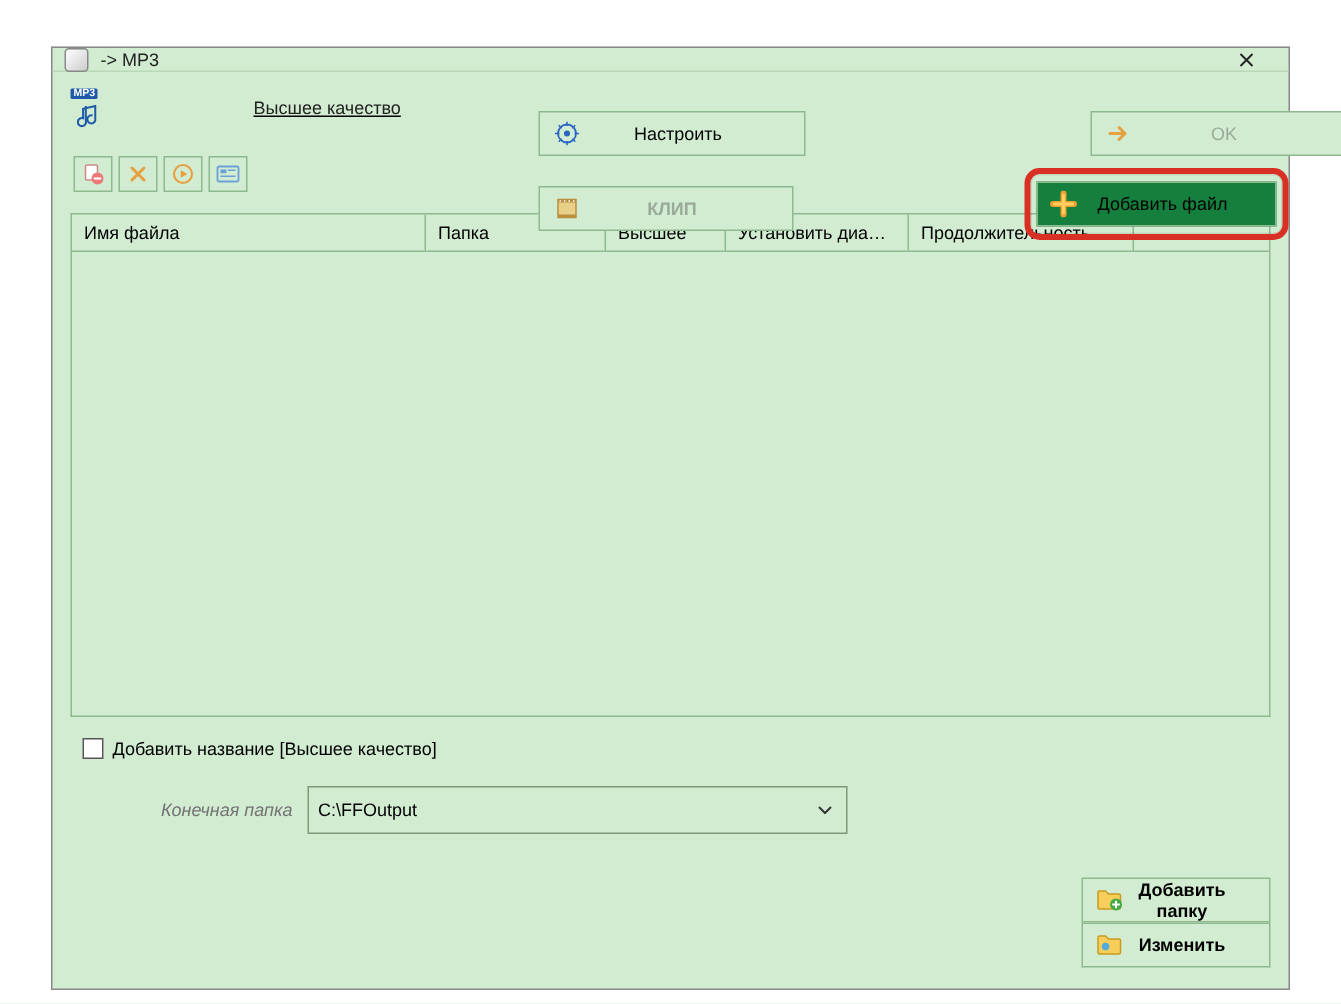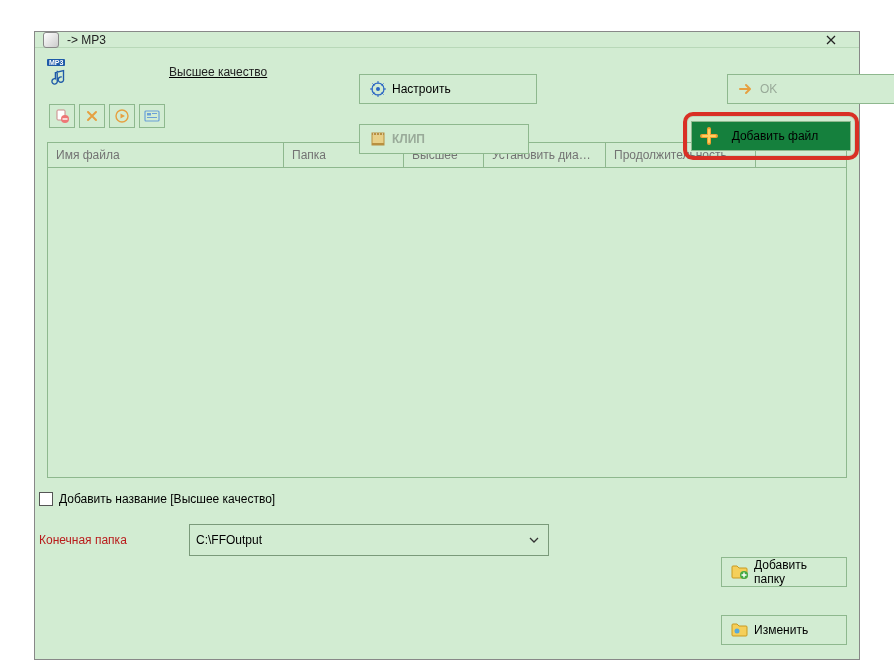--- a/index.html
+++ b/index.html
@@ -79,21 +79,21 @@
       cursor: pointer;
       min-width: 170px;
     }
     .big-btn.disabled { color:#9a9; cursor: default; }
     .big-btn .icon-slot {
       width: 20px; height:20px;
       margin-right: 4px;
       display:flex; align-items:center; justify-content:center;
     }
     .big-btn .label {
-      flex:1; text-align:left;
+      flex:1; text-align:center;
       padding-right: 16px;
     }
     .configure-btn { position:absolute; left: 324px; top: 42px; width: 178px; }
     .ok-btn { position:absolute; left: 692px; top: 42px; width: 126px; color:#9a9; }
     .clip-btn { position:absolute; left: 324px; top: 92px; width: 147px; color:#9a9;font-weight:bold; }
 
     .add-file-highlight {
       position:absolute; left: 648px; top: 80px;
       width: 176px; height: 48px;
       border: 4px solid #d93025;
@@ -118,60 +118,60 @@
 
     .table-header {
       display:flex;
       margin: 8px 12px 0 12px;
       border: 1px solid #8eb88e;
       background:#d2ecd2;
     }
     .table-header .col {
       height: 24px; line-height:24px; padding: 0 8px;
       border-right: 1px solid #8eb88e;
-      color:#737373;
+      color:#000000;
       overflow:hidden; text-overflow:ellipsis; white-space:nowrap;
     }
     .table-header .col:last-child { border-right:none; }
     .col-filename { width: 236px; }
     .col-folder { width: 120px; }
     .col-size { width: 80px; }
     .col-duration { width: 150px; }
     .col-range { width: 122px; }
     .col-rest { flex:1; }
 
     .table-body {
       margin: 0 12px;
       height: 310px;
       background:#d2ecd2;
       border-left:1px solid #8eb88e;
       border-right:1px solid #8eb88e;
       border-bottom:1px solid #8eb88e;
     }
 
-    .bottom-area { padding: 8px 4px; }
+    .bottom-area { padding: 8px 20px; text-align: right; }
     .checkbox-row {
       display:flex; align-items:center; gap:6px; margin-top: 6px;
     }
     .checkbox {
       width:14px; height:14px; border:1px solid #555; background:#fff;
     }
     .folder-row {
       display:flex; align-items:center; gap:10px; margin-top: 18px;
     }
-    .folder-label { width: 140px; color:#b91c1c; }
+    .folder-label { width: 140px; color:#737373;font-style:italic; }
     .combo {
       width: 360px; height:32px; border:1px solid #7a9a7a; background:#d2ecd2;
       display:flex; align-items:center; padding: 0 6px; justify-content:space-between;
     }
     .combo-arrow { width:16px; display:flex; justify-content:center; }
 
     .right-btns {
       position:absolute; right: 12px; bottom: 14px;
-      display:flex; flex-direction:column; gap:28px;
+      display:flex; flex-direction:column; gap:0;font-weight:bold;
     }
     .right-btns .big-btn { width: 126px; min-width:126px; }
 
     svg { display:block; }
   </style>
 </head>
 <body>
 
 <div class="window">
   <div class="titlebar">

